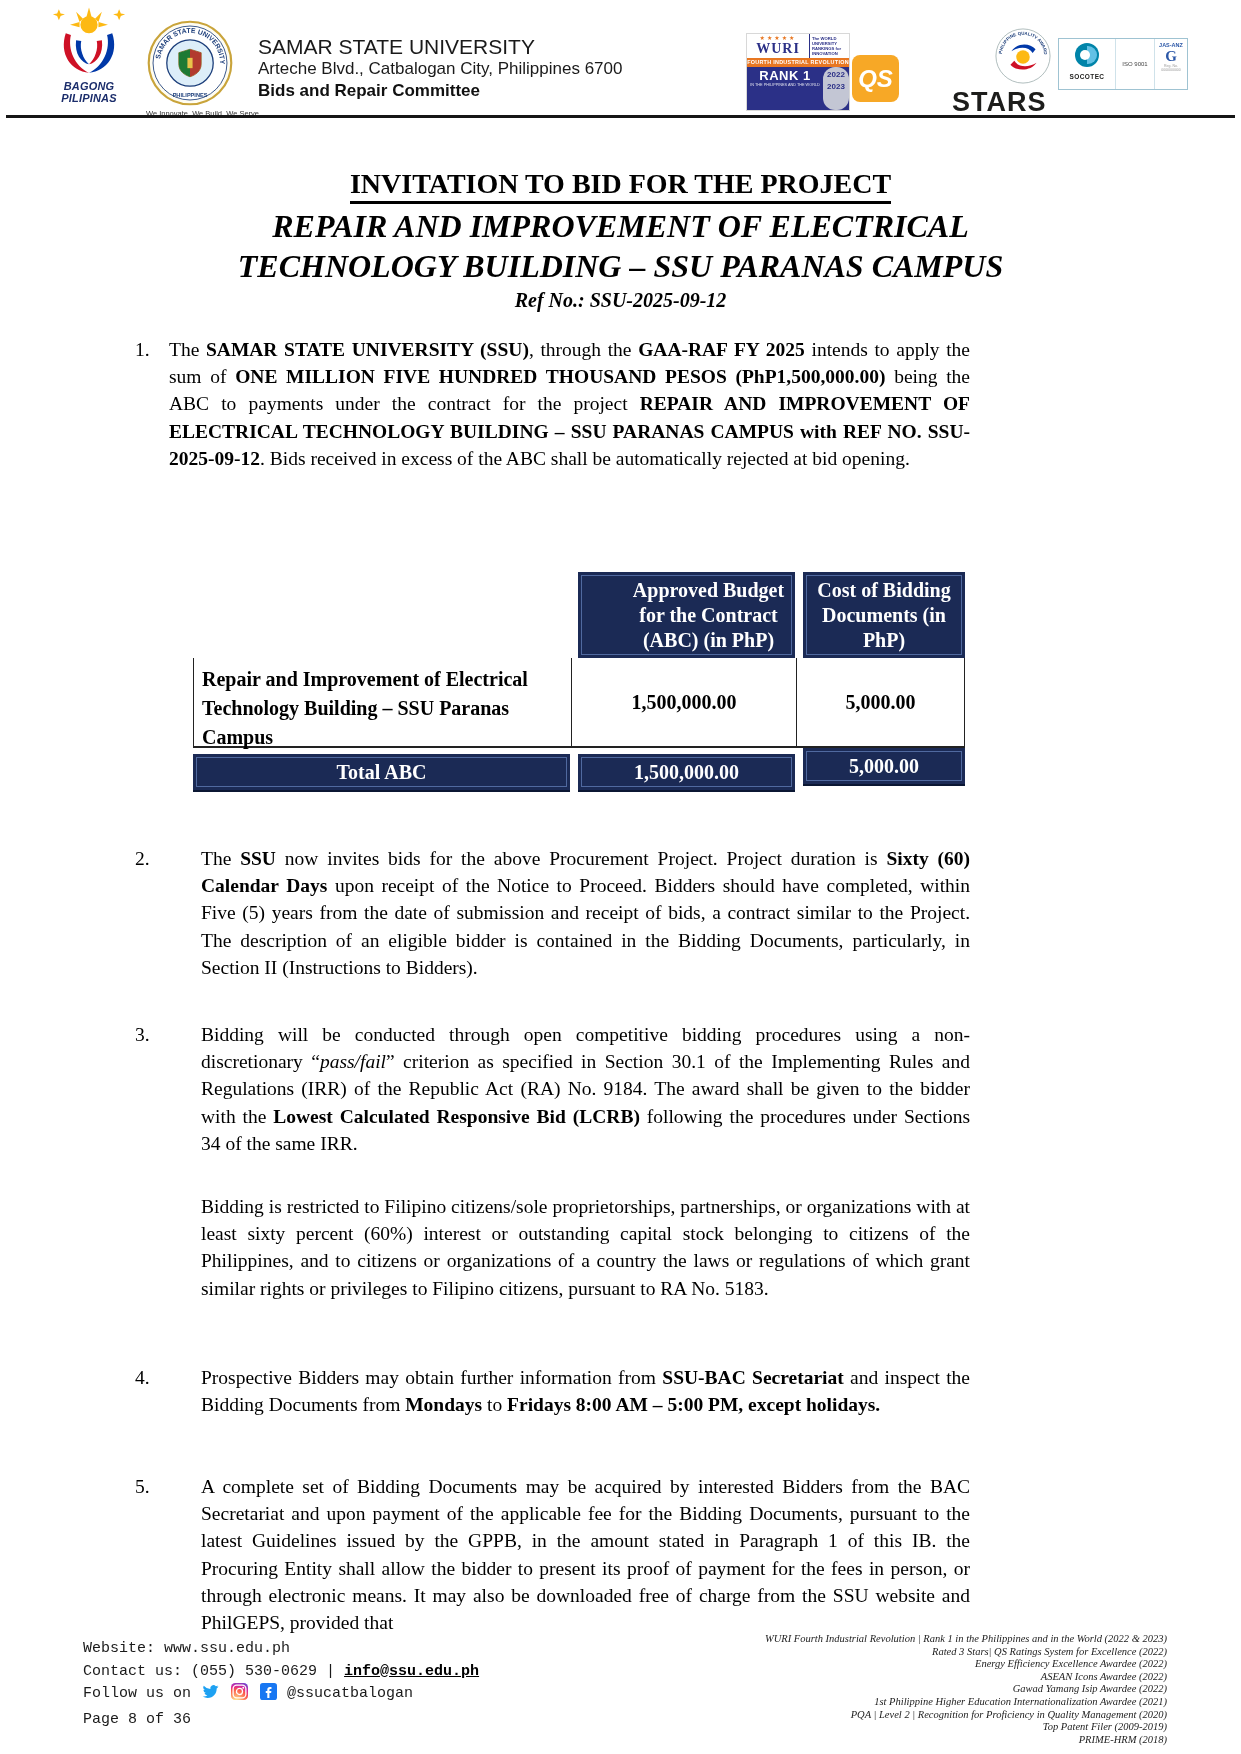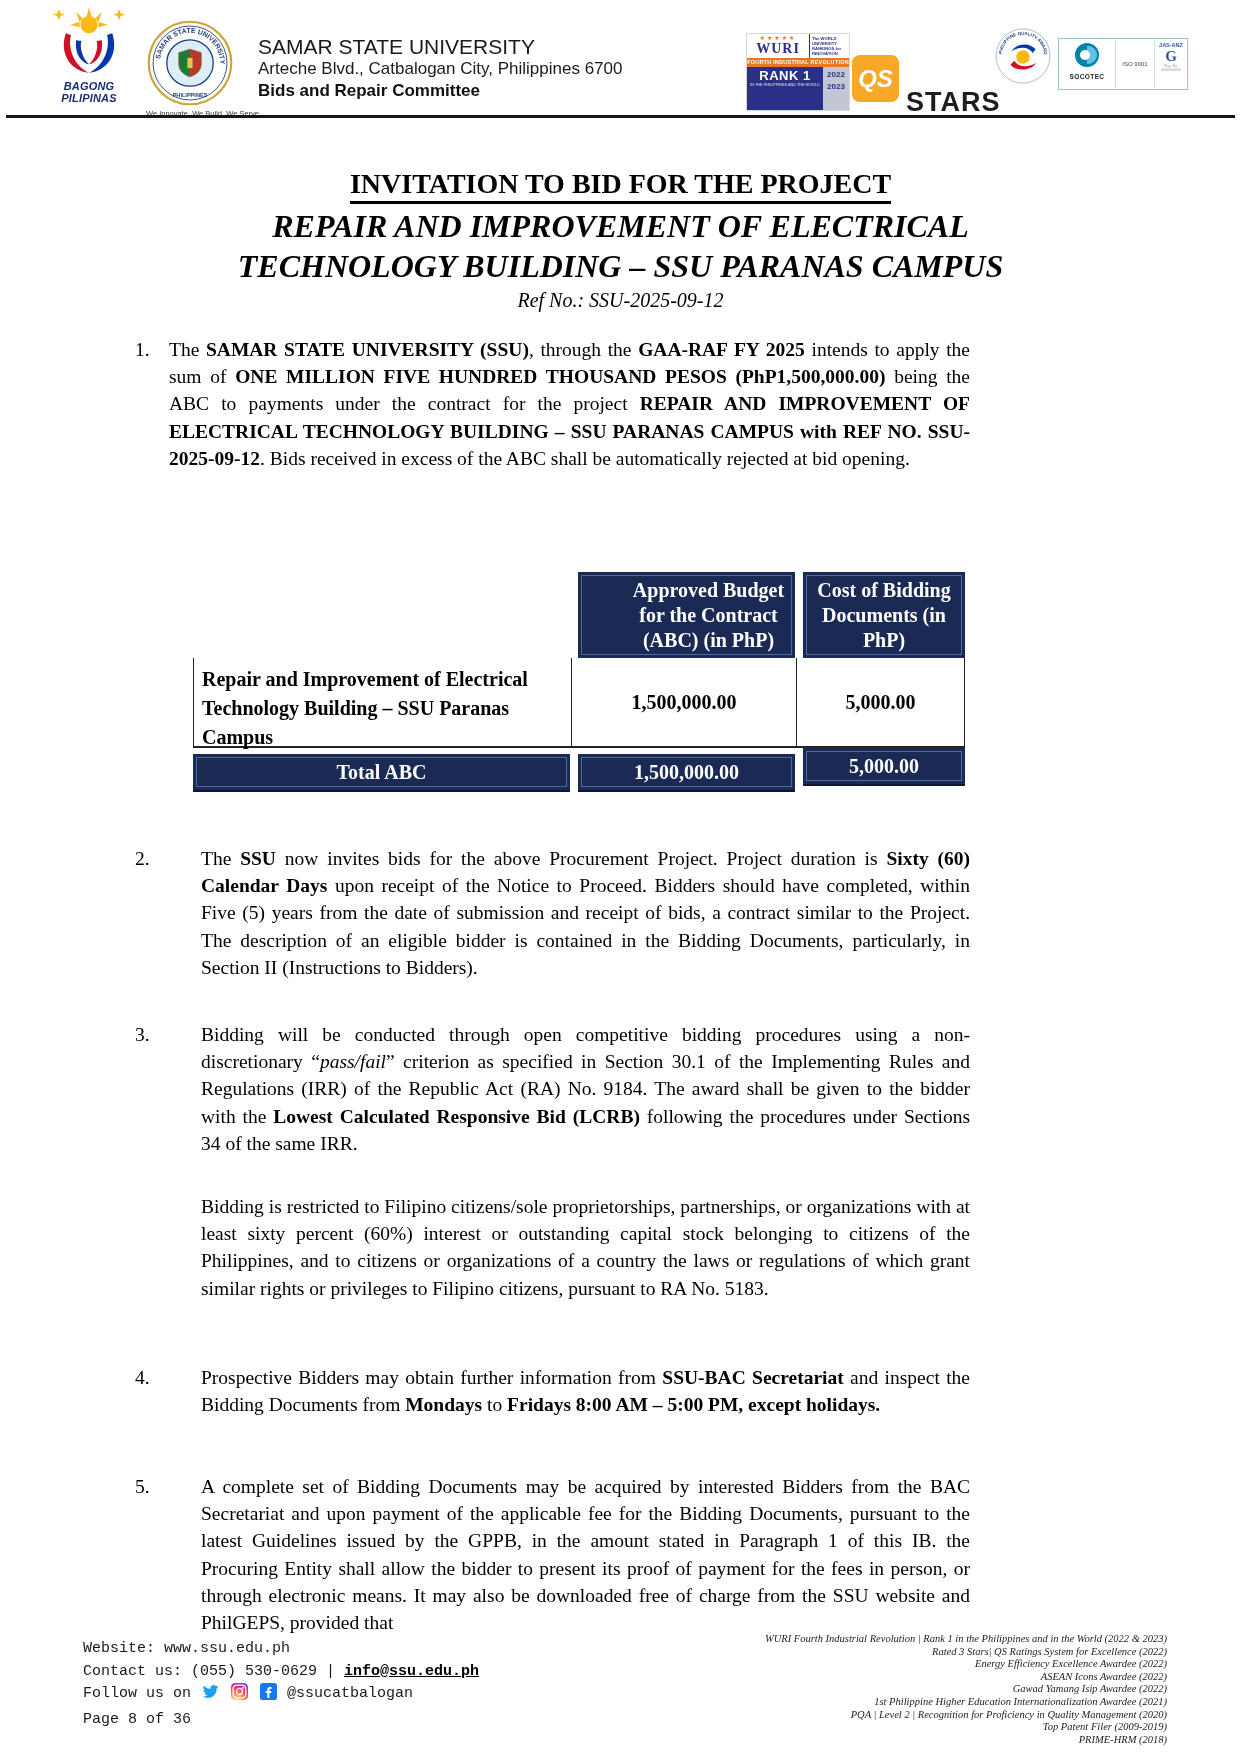--- a/index.html
+++ b/index.html
@@ -24,25 +24,25 @@
   .wuri-top{display:flex;background:#fff;height:24px;}
   .wuri-left{width:62px;text-align:center;}
   .wuri-stars{font-size:6px;color:#E87722;letter-spacing:2px;line-height:7px;margin-top:1px;}
   .wuri-name{font-family:"Liberation Serif",serif;font-size:14px;font-weight:bold;color:#2B3087;line-height:14px;letter-spacing:1px;}
   .wuri-right{flex:1;border-left:1px solid #2B3087;font-size:4.2px;color:#2B3087;padding:2px 1px 0 2px;line-height:5px;font-weight:bold;}
   .wuri-band{background:#E87722;color:#fff;font-size:5.4px;font-weight:bold;text-align:center;line-height:9px;letter-spacing:.3px;}
   .wuri-rank{display:flex;background:#2B3087;height:43px;}
   .rank-main{flex:1;text-align:center;color:#fff;padding-top:2px;}
   .rank1{display:block;font-size:13px;font-weight:bold;line-height:14px;letter-spacing:.5px;}
   .rank-sub{display:block;font-size:3.8px;line-height:5px;opacity:.85;}
-  .rank-years{width:26px;background:#C3C6D4;color:#2B3087;font-size:8px;font-weight:bold;text-align:center;line-height:12px;padding-top:2px;}
+  .rank-years{width:26px;background:#C3C6D4;color:#2B3087;font-size:8px;font-weight:bold;text-align:center;line-height:12px;padding-top:2px;border-radius:12px;}
   .rank-years span{display:block;}
 
   
-  .qs-badge{position:absolute;left:852px;top:39px;display:flex;align-items:center;font-family:"Liberation Sans",sans-serif;}
+  .qs-badge{position:absolute;left:852px;top:39px;display:flex;align-items:center;font-family:"Liberation Sans",sans-serif;gap:46px;}
   .qs-square{width:47px;height:47px;background:#F7A826;border-radius:8px;color:#fff;font-weight:bold;font-size:24px;
              display:flex;align-items:center;justify-content:center;font-style:italic;}
   .qs-label{font-size:27px;font-weight:bold;color:#1d1d1b;letter-spacing:1px;margin-left:7px;margin-top:48px;}
 
   .pqa{position:absolute;left:994px;top:27px;}
   .socotec{position:absolute;left:1058px;top:38px;width:128px;height:50px;border:1px solid #9fc3d2;background:#fff;
            display:flex;font-family:"Liberation Sans",sans-serif;}
   .soc-left{width:56px;text-align:center;padding-top:4px;}
   .soc-circle{display:inline-block;width:24px;height:24px;border-radius:50%;background:#0084A9;position:relative;}
   .soc-circle::after{content:"";position:absolute;left:5px;top:7px;width:10px;height:10px;border-radius:50%;background:#fff;}
@@ -53,21 +53,21 @@
   .soc-right{flex:1;border-left:1px solid #cfe2ea;text-align:center;padding-top:3px;}
   .jas{display:block;font-size:5.5px;font-weight:bold;color:#2b57a7;}
   .jas-g{display:block;font-size:15px;font-weight:bold;color:#2b57a7;line-height:16px;font-family:"Liberation Serif",serif;}
   .jas-line{display:block;font-size:3.5px;color:#999;}
 
   
   .title-block{position:absolute;top:168px;left:0;width:100%;text-align:center;}
   .t1{font-size:28px;font-weight:bold;}
   .t1 span{border-bottom:3px solid #000;padding-bottom:2px;}
   .t23{font-size:32px;font-weight:bold;font-style:italic;line-height:40px;margin-top:6px;}
-  .tref{font-size:20px;font-weight:normal;font-style:italic;margin-top:3px;}
+  .tref{font-size:20px;font-weight:bold;font-style:italic;margin-top:3px;}
 
   
   .item{position:absolute;left:135px;width:835px;font-size:19.5px;line-height:27.2px;}
   .item .num{position:absolute;left:0;top:0;}
   .item .body{text-align:justify;}
   .ind1{margin-left:34px;}
   .ind2{margin-left:66px;}
 
   
   .bid-table{position:absolute;left:193px;top:572px;width:772px;height:222px;}

